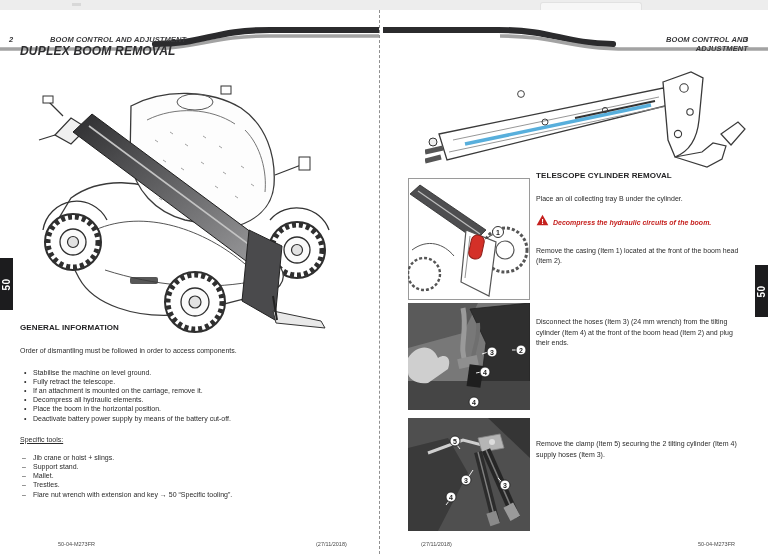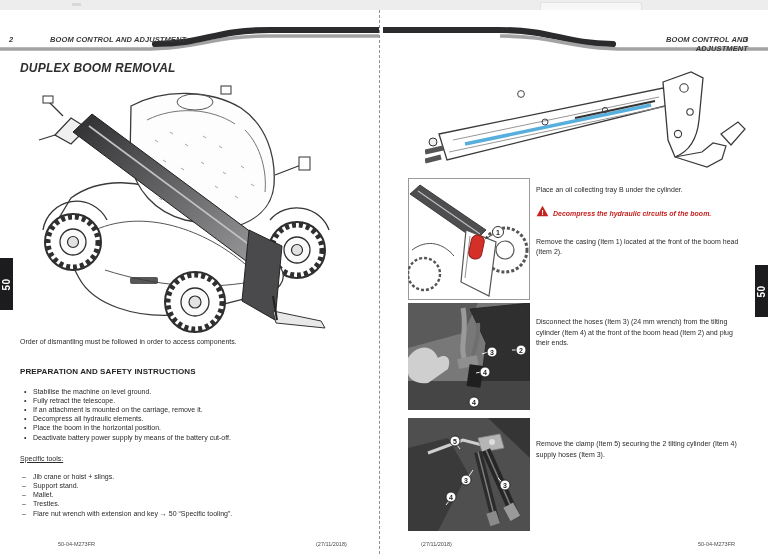--- a/index.html
+++ b/index.html
@@ -8,21 +8,21 @@
   
   .chrome-strip{position:absolute;left:0;top:0;width:768px;height:10px;background:#ededed;border-bottom:1px solid #d6d6d6;}
   .chrome-tab{position:absolute;left:540px;top:2px;width:100px;height:7px;background:#f7f7f7;border:1px solid #e2e2e2;border-bottom:none;border-radius:3px 3px 0 0;}
   .chrome-mark{position:absolute;left:72px;top:3px;width:9px;height:3px;background:#d8d8d8;}
   
   .spread{position:absolute;left:0;top:10px;width:768px;height:544px;background:#fff;}
   .divider{position:absolute;left:379px;top:0;width:0;height:544px;border-left:1px dashed #8f8f8f;z-index:30;}
   .hdr-svg{position:absolute;top:2px;}
   .hdr-num{position:absolute;font:italic 700 7.5px "Liberation Sans",sans-serif;color:#3a3a3c;}
   .hdr-title{position:absolute;font:italic 700 7.5px "Liberation Sans",sans-serif;color:#3a3a3c;letter-spacing:.1px;margin-left:20px;}
-  .lp-title{position:absolute;left:20px;top:41px;font:italic 700 12px "Liberation Sans",sans-serif;color:#2e2e30;letter-spacing:.2px;}
+  .lp-title{position:absolute;left:20px;top:24px;font:italic 700 12px "Liberation Sans",sans-serif;color:#2e2e30;letter-spacing:.2px;}
   
   .lp-body{position:absolute;left:20px;top:313px;width:344px;}
   .sec-head{font:700 8px "Liberation Sans",sans-serif;color:#232325;margin:0;letter-spacing:.1px;}
   .body-text{font:400 7px "Liberation Sans",sans-serif;color:#2b2b2b;margin:0;line-height:10.5px;}
   .lp-body .p-general{margin-top:14px;}
   .lp-body .h-prep{margin-top:19px;}
   ul.plain{list-style:none;margin:0;padding:0;}
   ul.bullets{margin-top:11px;}
   ul.bullets li{font:400 7px "Liberation Sans",sans-serif;line-height:9.2px;padding-left:13px;position:relative;}
   ul.bullets li::before{content:"•";position:absolute;left:4px;top:0;color:#2b2b2b;}
@@ -145,22 +145,22 @@
         </g>
         <g transform="translate(160,222)" stroke="#2f2f2f">
           <circle r="30" fill="#fff" stroke-width="2"></circle>
           <circle r="27" fill="none" stroke-width="5" stroke-dasharray="4 3"></circle>
           <circle r="14" fill="#fafafa" stroke-width="1.3"></circle>
           <circle r="6" fill="#e2e2e2" stroke-width="1.2"></circle>
         </g>
       </svg>
 
       <div class="lp-body">
+        <h3 class="sec-head">GENERAL INFORMATION</h3>
         <p class="body-text p-general">Order of dismantling must be followed in order to access components.</p>
-        <h3 class="sec-head h-prep">PREPARATION AND SAFETY INSTRUCTIONS</h3>
         <ul class="plain bullets">
           <li>Stabilise the machine on level ground.</li>
           <li>Fully retract the telescope.</li>
           <li>If an attachment is mounted on the carriage, remove it.</li>
           <li>Decompress all hydraulic elements.</li>
           <li>Place the boom in the horizontal position.</li>
           <li>Deactivate battery power supply by means of the battery cut-off.</li>
         </ul>
         <div class="tools-head">Specific tools:</div>
         <ul class="plain dashes">
@@ -278,20 +278,21 @@
             <circle cx="97" cy="67" r="5" fill="#fff" stroke="#222" stroke-width="0.9"></circle>
             <text x="97" y="69.6">3</text>
             <line x1="41" y1="83" x2="38" y2="87" stroke="#eee" stroke-width="1"></line>
             <circle cx="43" cy="79" r="5" fill="#fff" stroke="#222" stroke-width="0.9"></circle>
             <text x="43" y="81.6">4</text>
           </g>
         </svg>
       </div>
 
       <div class="rp-text">
+        <h3 class="sec-head">TELESCOPE CYLINDER REMOVAL</h3>
         <p class="body-text p-tray">Place an oil collecting tray B under the cylinder.</p>
         <div class="warning-row">
           <svg width="13" height="12" viewBox="0 0 20 18">
             <path d="M10 1 L19 17 H1 Z" fill="#C5201E"></path>
             <text x="10" y="15" font-size="12" font-weight="bold" text-anchor="middle" fill="#fff" font-family="Liberation Sans, sans-serif">!</text>
           </svg>
           <span class="warning-text">Decompress the hydraulic circuits of the boom.</span>
         </div>
         <p class="body-text p-casing">Remove the casing (Item 1) located at the front of the boom head (Item 2).</p>
       </div>

